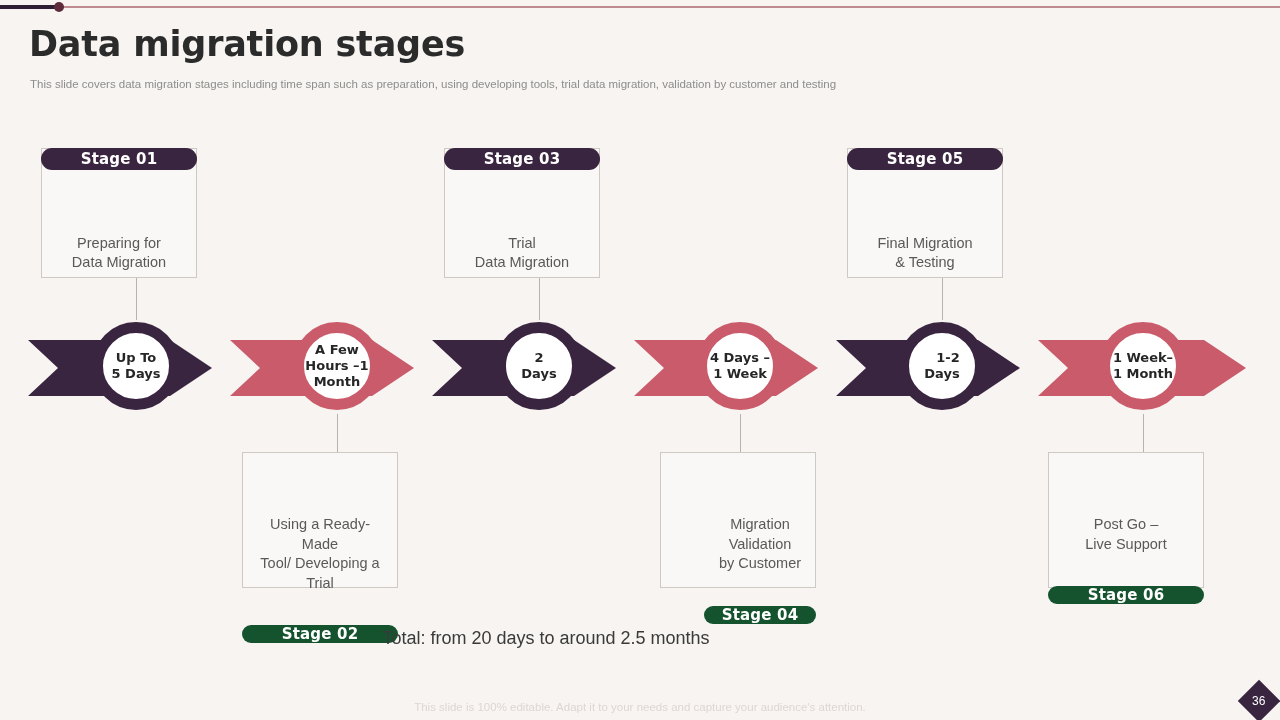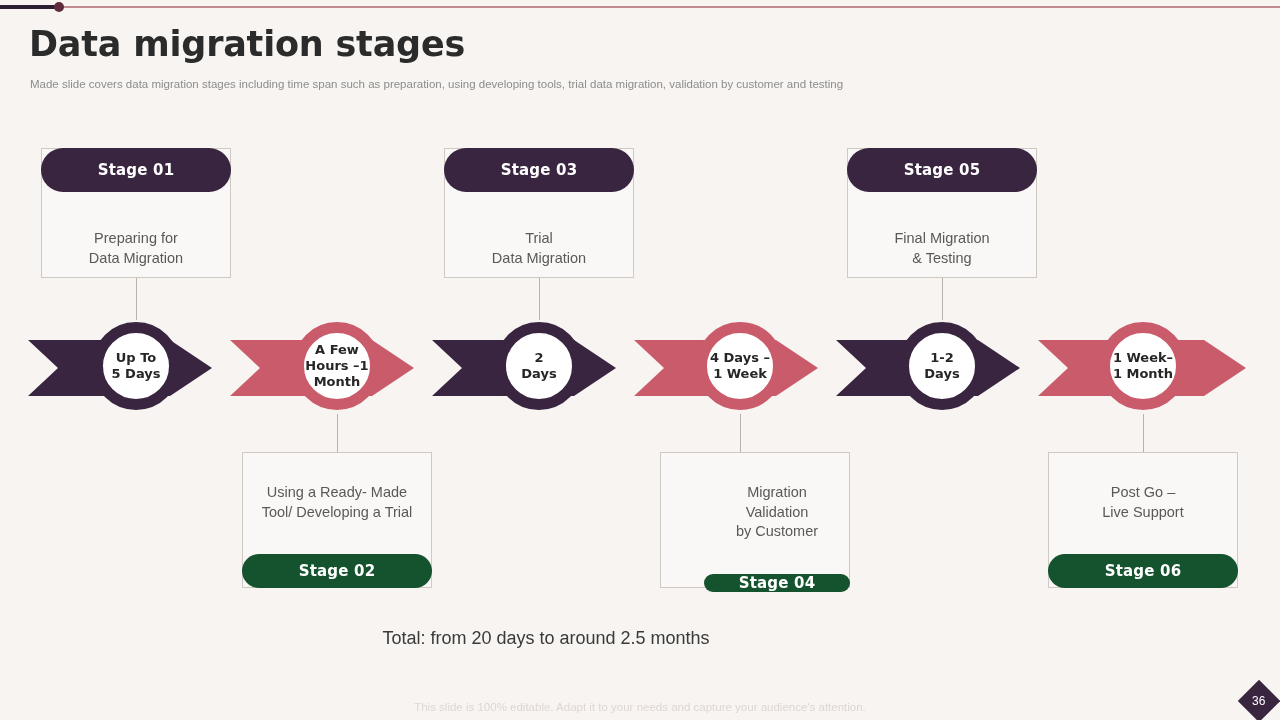--- a/index.html
+++ b/index.html
@@ -41,21 +41,21 @@
   }
   .page-subtitle {
     position: absolute; left: 30px; top: 78px;
     font-size: 11.5px; color: #8d8d8d; font-weight: 400;
     white-space: nowrap;
   }
 
   
   .card {
     position: absolute;
-    width: 190px;
+    width: 156px;
     border: 1px solid #cfc9c4;
     background: #faf8f6;
     display: flex;
     flex-direction: column;
     gap: 28px;
   }
   .card-top { top: 148px; height: 130px; }
   .card-bottom { top: 452px; height: 136px; }
 
   .stage-pill {
@@ -78,20 +78,21 @@
     margin: auto -1px -1px -1px;
     width: calc(100% + 2px);
   }
 
   .card-text {
     flex: 1;
     display: flex; align-items: center; justify-content: center;
     text-align: center;
     font-size: 14.5px; color: #595959; line-height: 1.35;
     padding: 4px 10px;
+    margin-top: 32px;
   }
   .card-bottom .card-text { flex: 0 0 auto; padding-top: 30px; }
 
   
   .connector {
     position: absolute;
     width: 1px;
     background: #b9b2ac;
   }
 
@@ -142,21 +143,21 @@
 </head>
 <body>
 
 <div class="slide">
 
   <div class="accent-bar-dark"></div>
   <div class="accent-bar-thin"></div>
   <div class="accent-dot"></div>
 
   <div class="page-title">Data migration stages</div>
-  <div class="page-subtitle">Made slide covers data migration stages including time span such as preparation, using developing tools, trial data migration, validation by customer and testing</div>
+  <div class="page-subtitle">This slide covers data migration stages including time span such as preparation, using developing tools, trial data migration, validation by customer and testing</div>
 
   <svg class="arrows" viewBox="0 0 1280 100" width="1280" height="100" xmlns="http://www.w3.org/2000/svg">
 
     <polygon points="28,22 170,22 212,50 170,78 28,78 58,50" fill="#3a2540"></polygon>
 
     <polygon points="230,22 372,22 414,50 372,78 230,78 260,50" fill="#ca5b6a"></polygon>
 
     <polygon points="432,22 574,22 616,50 574,78 432,78 462,50" fill="#3a2540"></polygon>
 
     <polygon points="634,22 776,22 818,50 776,78 634,78 664,50" fill="#ca5b6a"></polygon>
@@ -220,21 +221,21 @@
   </div>
   <div class="node dark" style="left:495px; top:322px;">
     <span style="white-space:pre-line;">2
 Days</span>
   </div>
   <div class="node red" style="left:696px; top:322px;">
     <span style="white-space:pre-line;">4 Days –
 1 Week</span>
   </div>
   <div class="node dark" style="left:898px; top:322px;">
-    <span style="white-space:pre-line;">1-2
+    <span style="white-space:pre-line;text-align:right;">1-2
 Days</span>
   </div>
   <div class="node red" style="left:1099px; top:322px;">
     <span style="white-space:pre-line;">1 Week–
 1 Month</span>
   </div>
 
   <div class="total-text">Total: from 20 days to around 2.5 months</div>
 
   <div class="footer-note">This slide is 100% editable. Adapt it to your needs and capture your audience's attention.</div>

